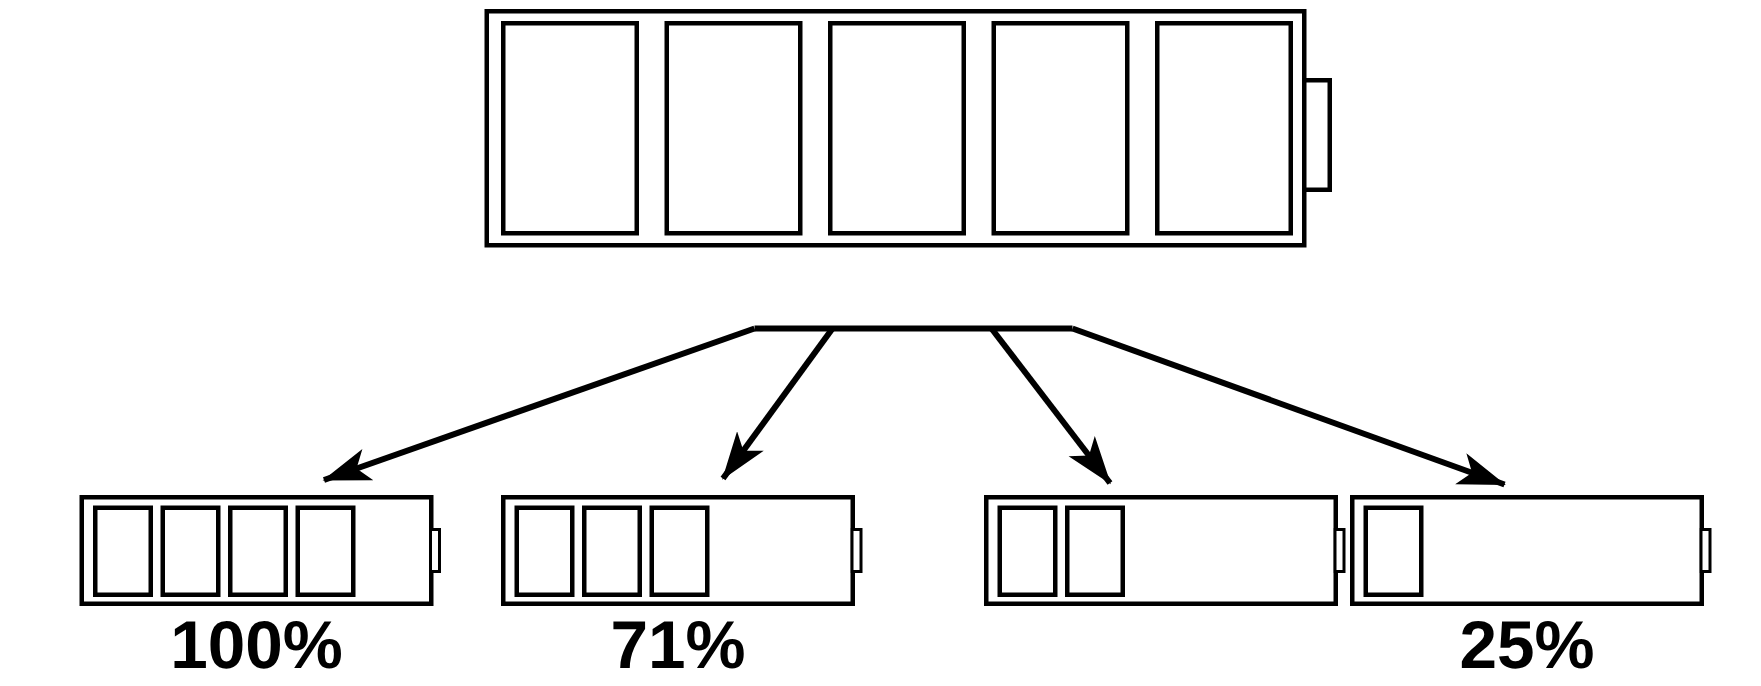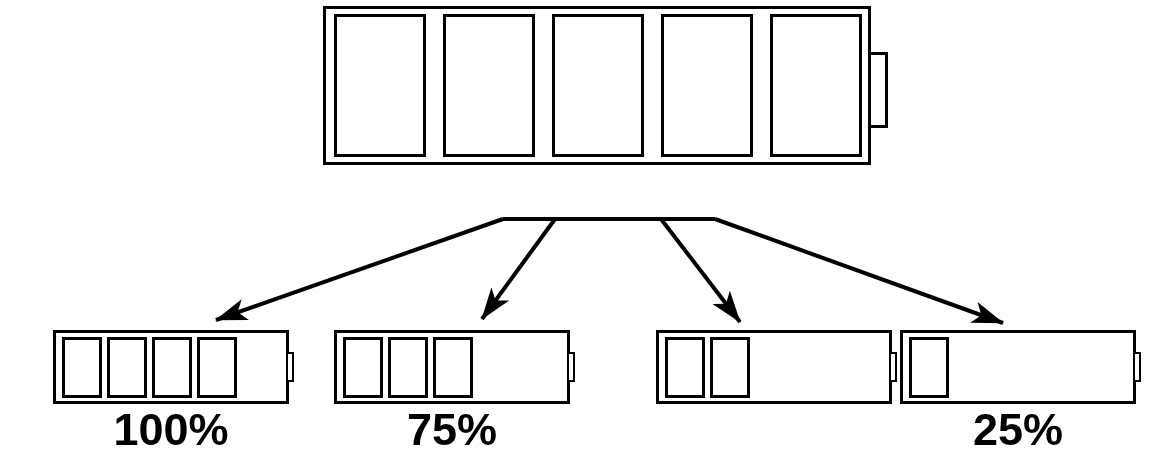--- a/index.html
+++ b/index.html
@@ -87,21 +87,21 @@
       <div class="terminal-small"></div>
   </div>
   <div class="pct-label pos-0">100%</div>
 
   <div class="battery-small pos-1">
     <div class="cell"></div>
       <div class="cell"></div>
       <div class="cell"></div>
       <div class="terminal-small"></div>
   </div>
-  <div class="pct-label pos-1">75%</div>
+  <div class="pct-label pos-1">71%</div>
 
   <div class="battery-small pos-2">
     <div class="cell"></div>
       <div class="cell"></div>
       <div class="terminal-small"></div>
   </div>
 
   <div class="battery-small pos-3">
     <div class="cell"></div>
       <div class="terminal-small"></div>

